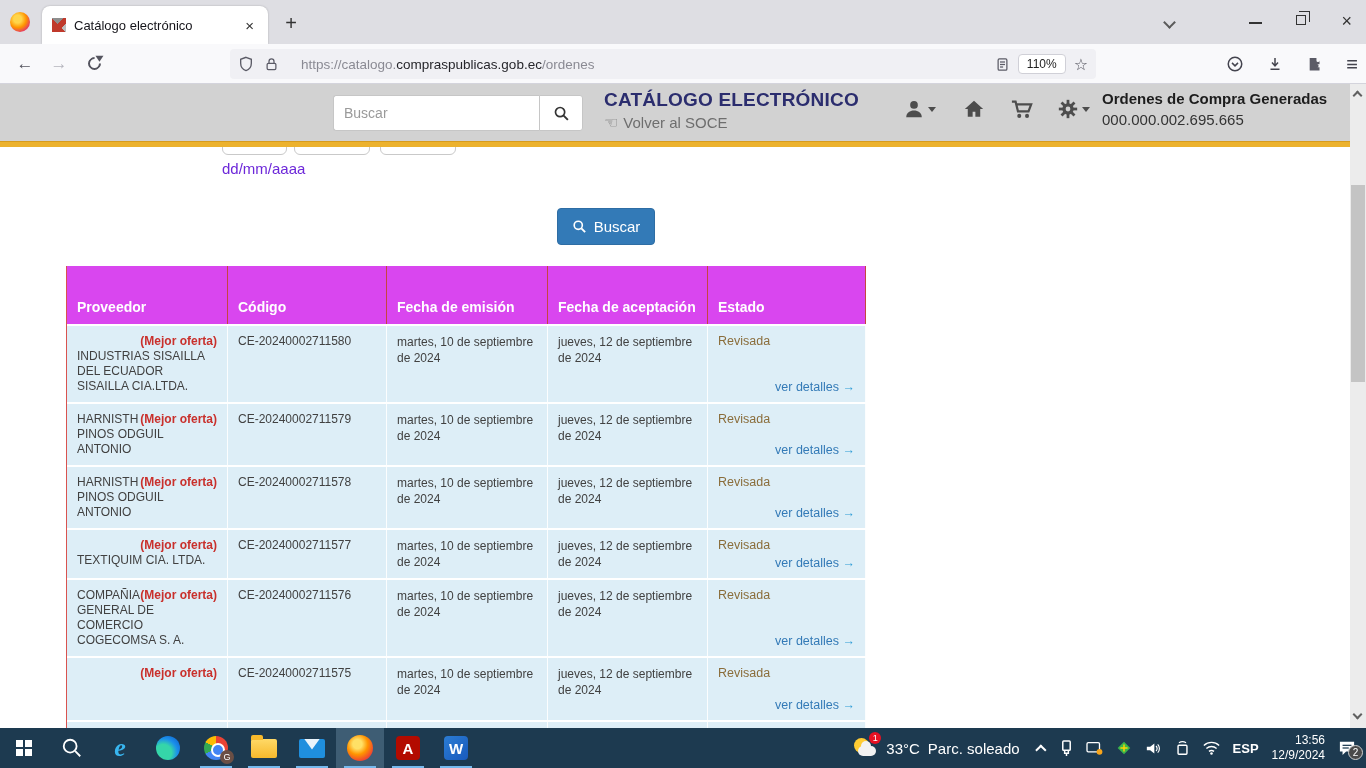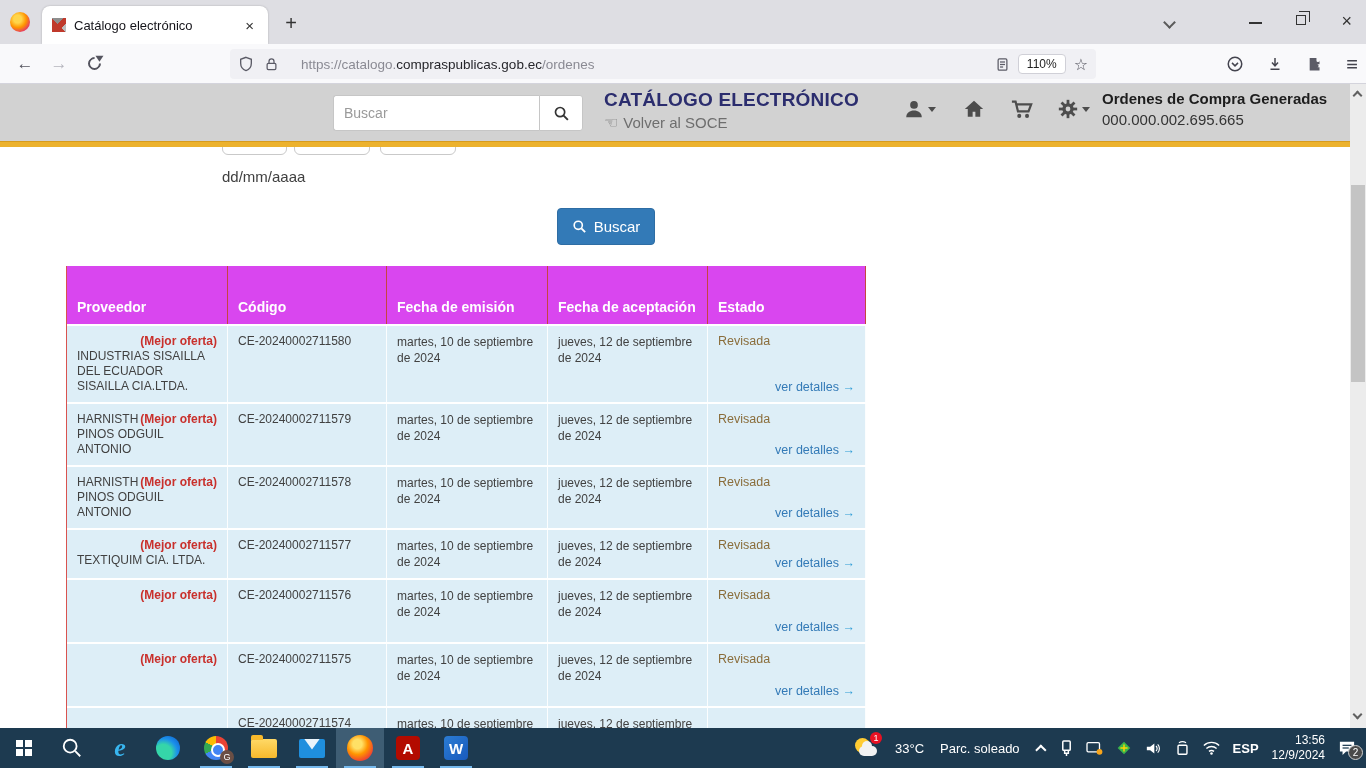--- a/index.html
+++ b/index.html
@@ -70,21 +70,21 @@
   .goldbar { position:absolute; top:141px; left:0; width:1366px; height:6px; background:#ecb22e;
     border-top:1px solid #d79c1e; }
 
   
   .content { position:absolute; top:147px; left:0; width:1350px; height:581px; background:#fff; overflow:hidden; }
   .cutoff { position:absolute; top:-4px; height:12px; border:1px solid #c9c9c9; border-radius:0 0 6px 6px;
     background:#fff; }
   .cutoff.b1 { left:222px; width:65px; }
   .cutoff.b2 { left:294px; width:76px; }
   .cutoff.b3 { left:380px; width:76px; }
-  .date-ph { position:absolute; left:222px; top:21px; font-size:15px; color:#404040; }
+  .date-ph { position:absolute; left:222px; top:13px; font-size:15px; color:#6d28d9; }
   .buscar-btn { position:absolute; left:557px; top:61px; width:98px; height:37px; background:#337ab7;
     border:1px solid #2e6da4; border-radius:4px; color:#fff; font-size:15px; display:flex; align-items:center;
     justify-content:center; gap:7px; }
 
   
   .otable { position:absolute; left:66px; top:119px; width:799px; border-left:1px solid #d9534f; }
   .thead { display:flex; background:#d946ef; height:58px; }
   .thead .cell { display:flex; align-items:flex-end; padding:8px 10px; color:#fff; font-weight:bold;
     font-size:14px; border-right:1px solid #c64540; line-height:17px; }
   .trow { display:flex; background:#ddeef7; border-top:2px solid #fff; }
@@ -145,21 +145,21 @@
     color:#fff; font-weight:bold; font-size:15px; display:flex; align-items:center; justify-content:center; }
   .tray { margin-left:auto; display:flex; align-items:center; gap:13px; padding-right:10px; color:#fff; }
   .weather { display:flex; align-items:center; gap:8px; margin-right:6px; }
   .wicon { position:relative; width:26px; height:24px; }
   .wsun { position:absolute; left:2px; top:2px; width:15px; height:15px; border-radius:50%; background:#ffcc33; }
   .wcloud { position:absolute; left:6px; top:10px; width:18px; height:10px; border-radius:8px; background:#f2f2f2; }
   .wcloud::before { content:""; position:absolute; left:3px; top:-5px; width:10px; height:10px; border-radius:50%;
     background:#f2f2f2; }
   .wbadge { position:absolute; right:-3px; top:-4px; width:12px; height:12px; border-radius:50%; background:#e81123;
     color:#fff; font-size:9px; line-height:12px; text-align:center; }
-  .wtxt { font-size:13px;margin-left:8px; }
+  .wtxt { font-size:15px; }
   .tray-chev { width:8px; height:8px; border-left:2px solid #fff; border-top:2px solid #fff;
     transform:rotate(45deg) translateY(3px); }
   .tray svg { display:block; }
   .esp { font-size:13px; font-weight:bold; }
   .clock { font-size:12px; text-align:right; line-height:15px; }
   .notif { position:relative; }
   .nbadge { position:absolute; right:-7px; bottom:-4px; width:15px; height:15px; border-radius:50%;
     background:#4a4a4a; border:1px solid #cfcfcf; color:#fff; font-size:10px; line-height:13px; text-align:center; }
 </style>
 </head>
@@ -334,21 +334,21 @@
       <div class="cell c2 code">CE-20240002711577</div>
       <div class="cell c3 fdate">martes, 10 de septiembre de 2024</div>
       <div class="cell c4 fdate">jueves, 12 de septiembre de 2024</div>
       <div class="cell c5 estado-cell">
         <div class="estado-txt">Revisada</div>
         <div class="detalles"><span>ver detalles</span> <span class="arr">→</span></div>
       </div>
     </div>
 
     <div class="trow r5">
-      <div class="cell c1 prov"><span class="mejor">(Mejor oferta)</span></div>
+      <div class="cell c1 prov"><span class="mejor">(Mejor oferta)</span><span>COMPAÑIA GENERAL DE COMERCIO COGECOMSA S. A.</span></div>
       <div class="cell c2 code">CE-20240002711576</div>
       <div class="cell c3 fdate">martes, 10 de septiembre de 2024</div>
       <div class="cell c4 fdate">jueves, 12 de septiembre de 2024</div>
       <div class="cell c5 estado-cell">
         <div class="estado-txt">Revisada</div>
         <div class="detalles"><span>ver detalles</span> <span class="arr">→</span></div>
       </div>
     </div>
 
     <div class="trow r6">

